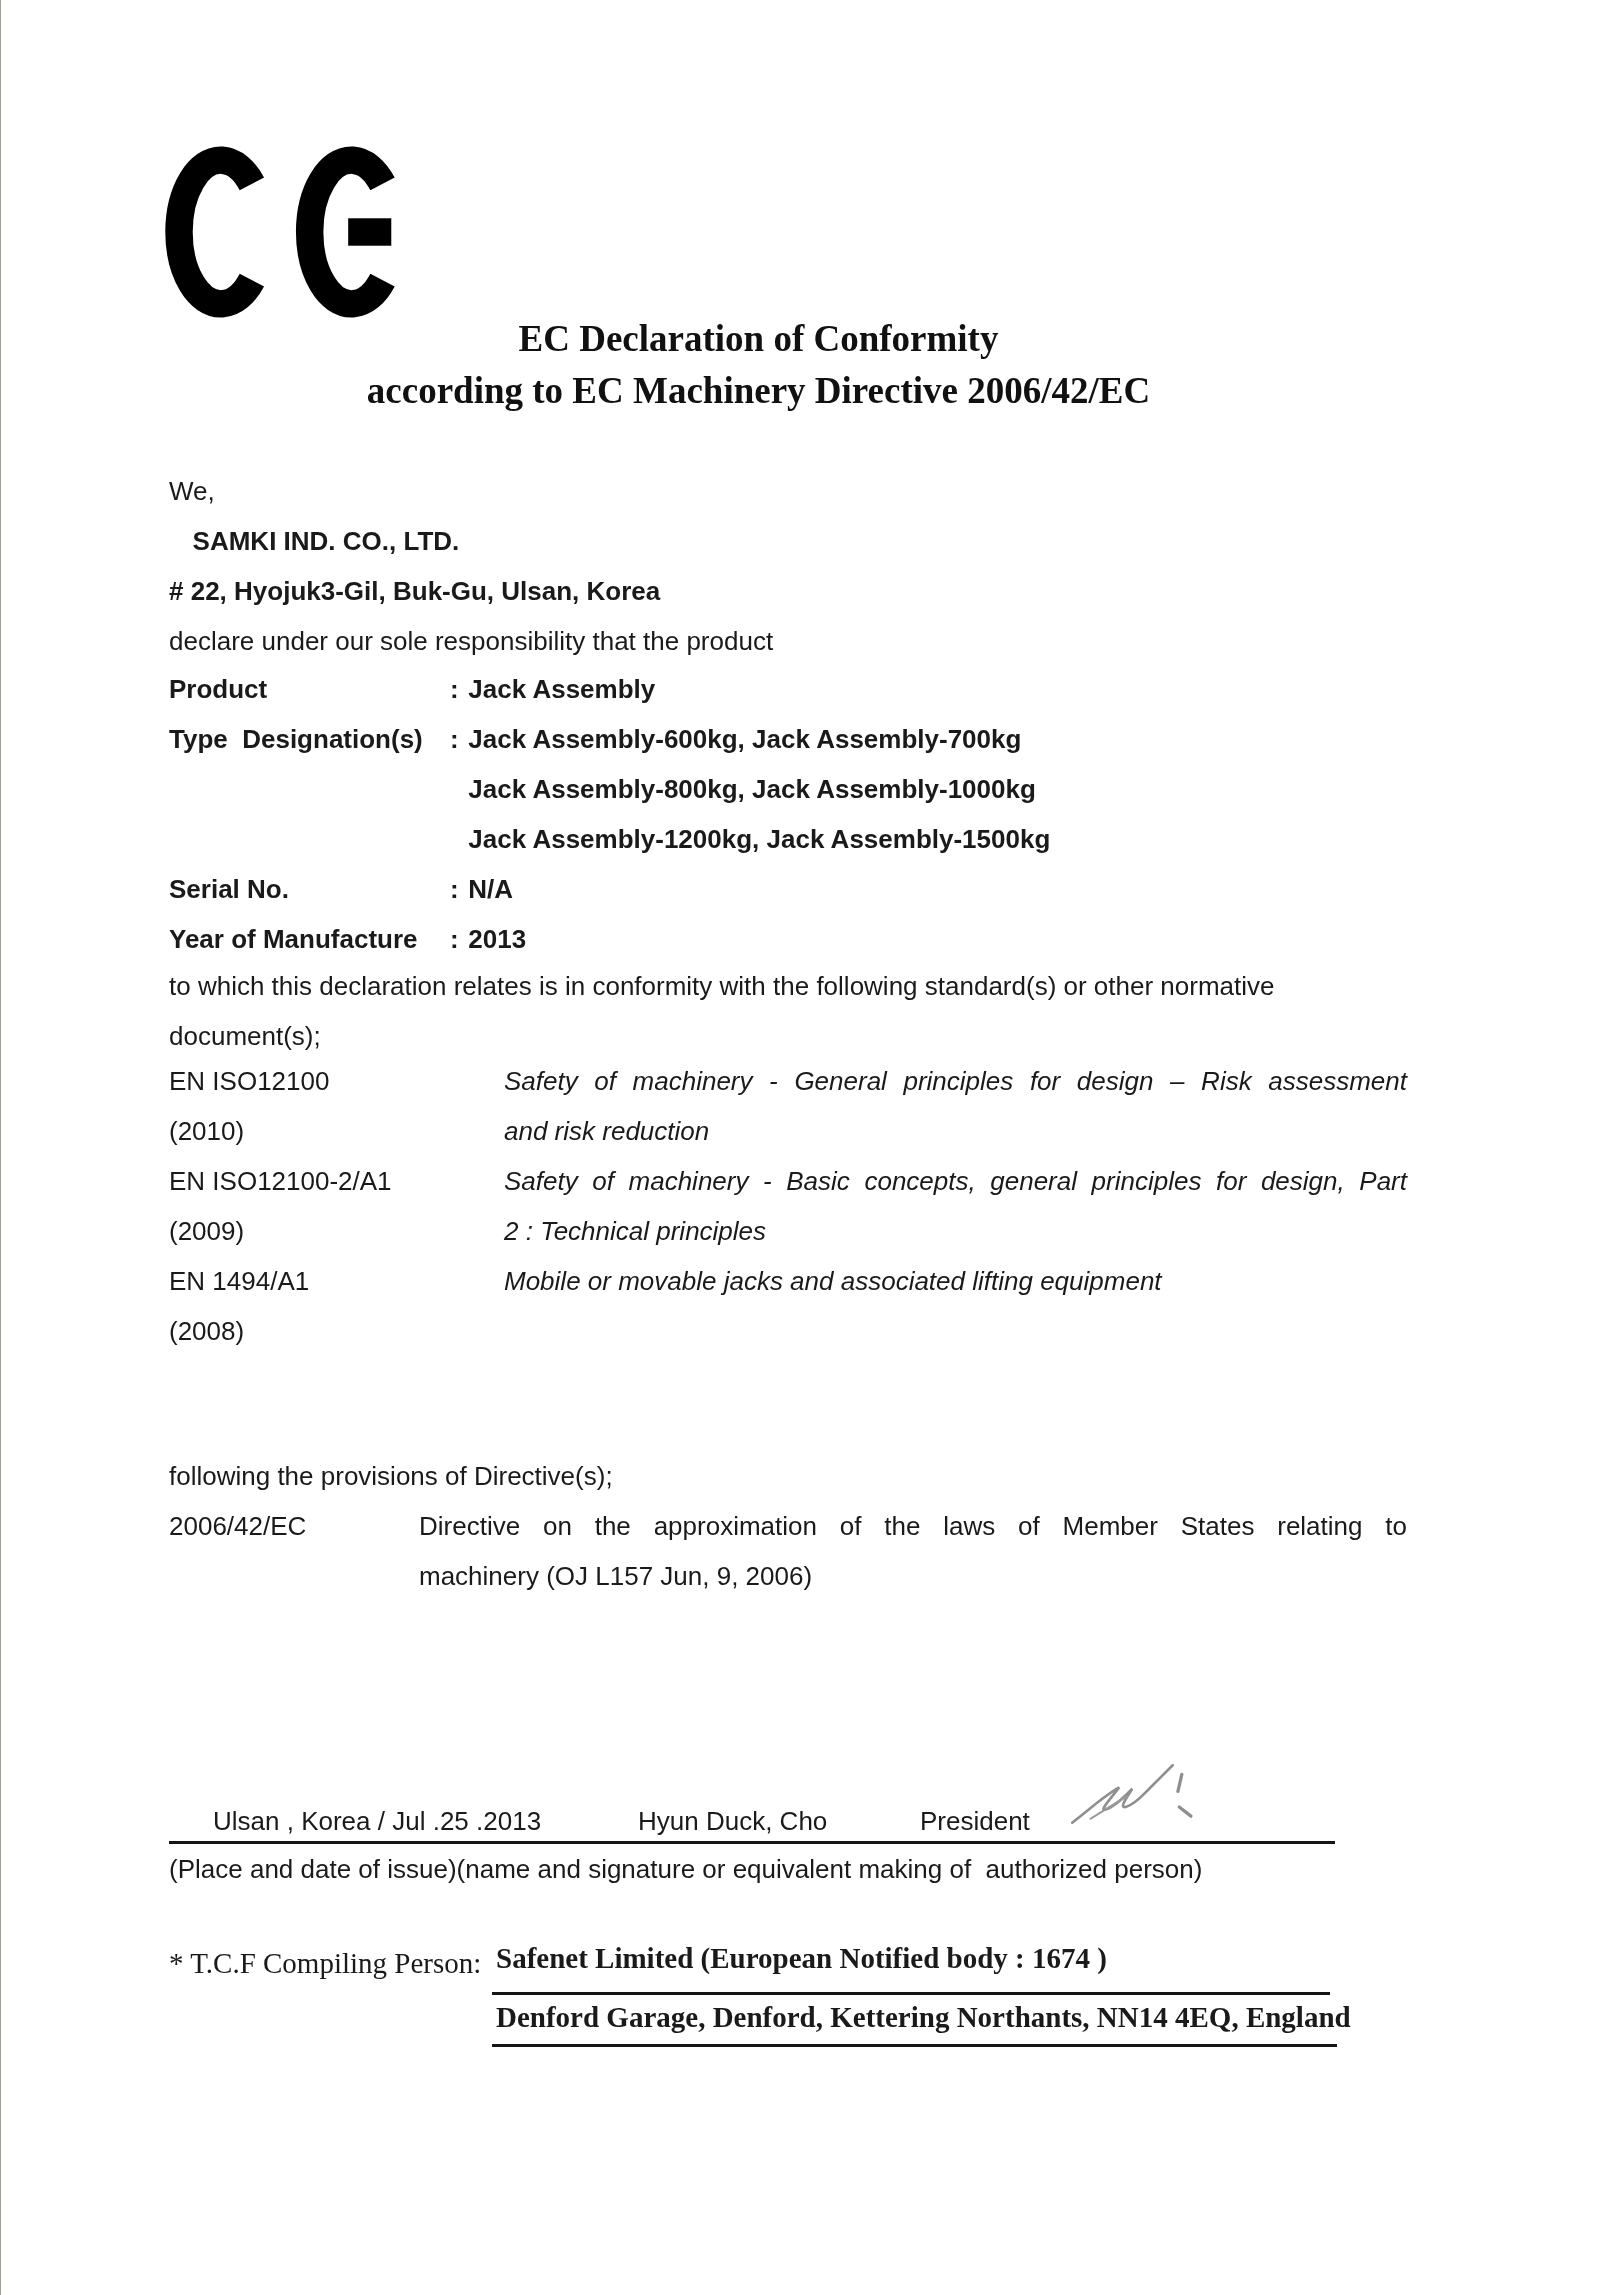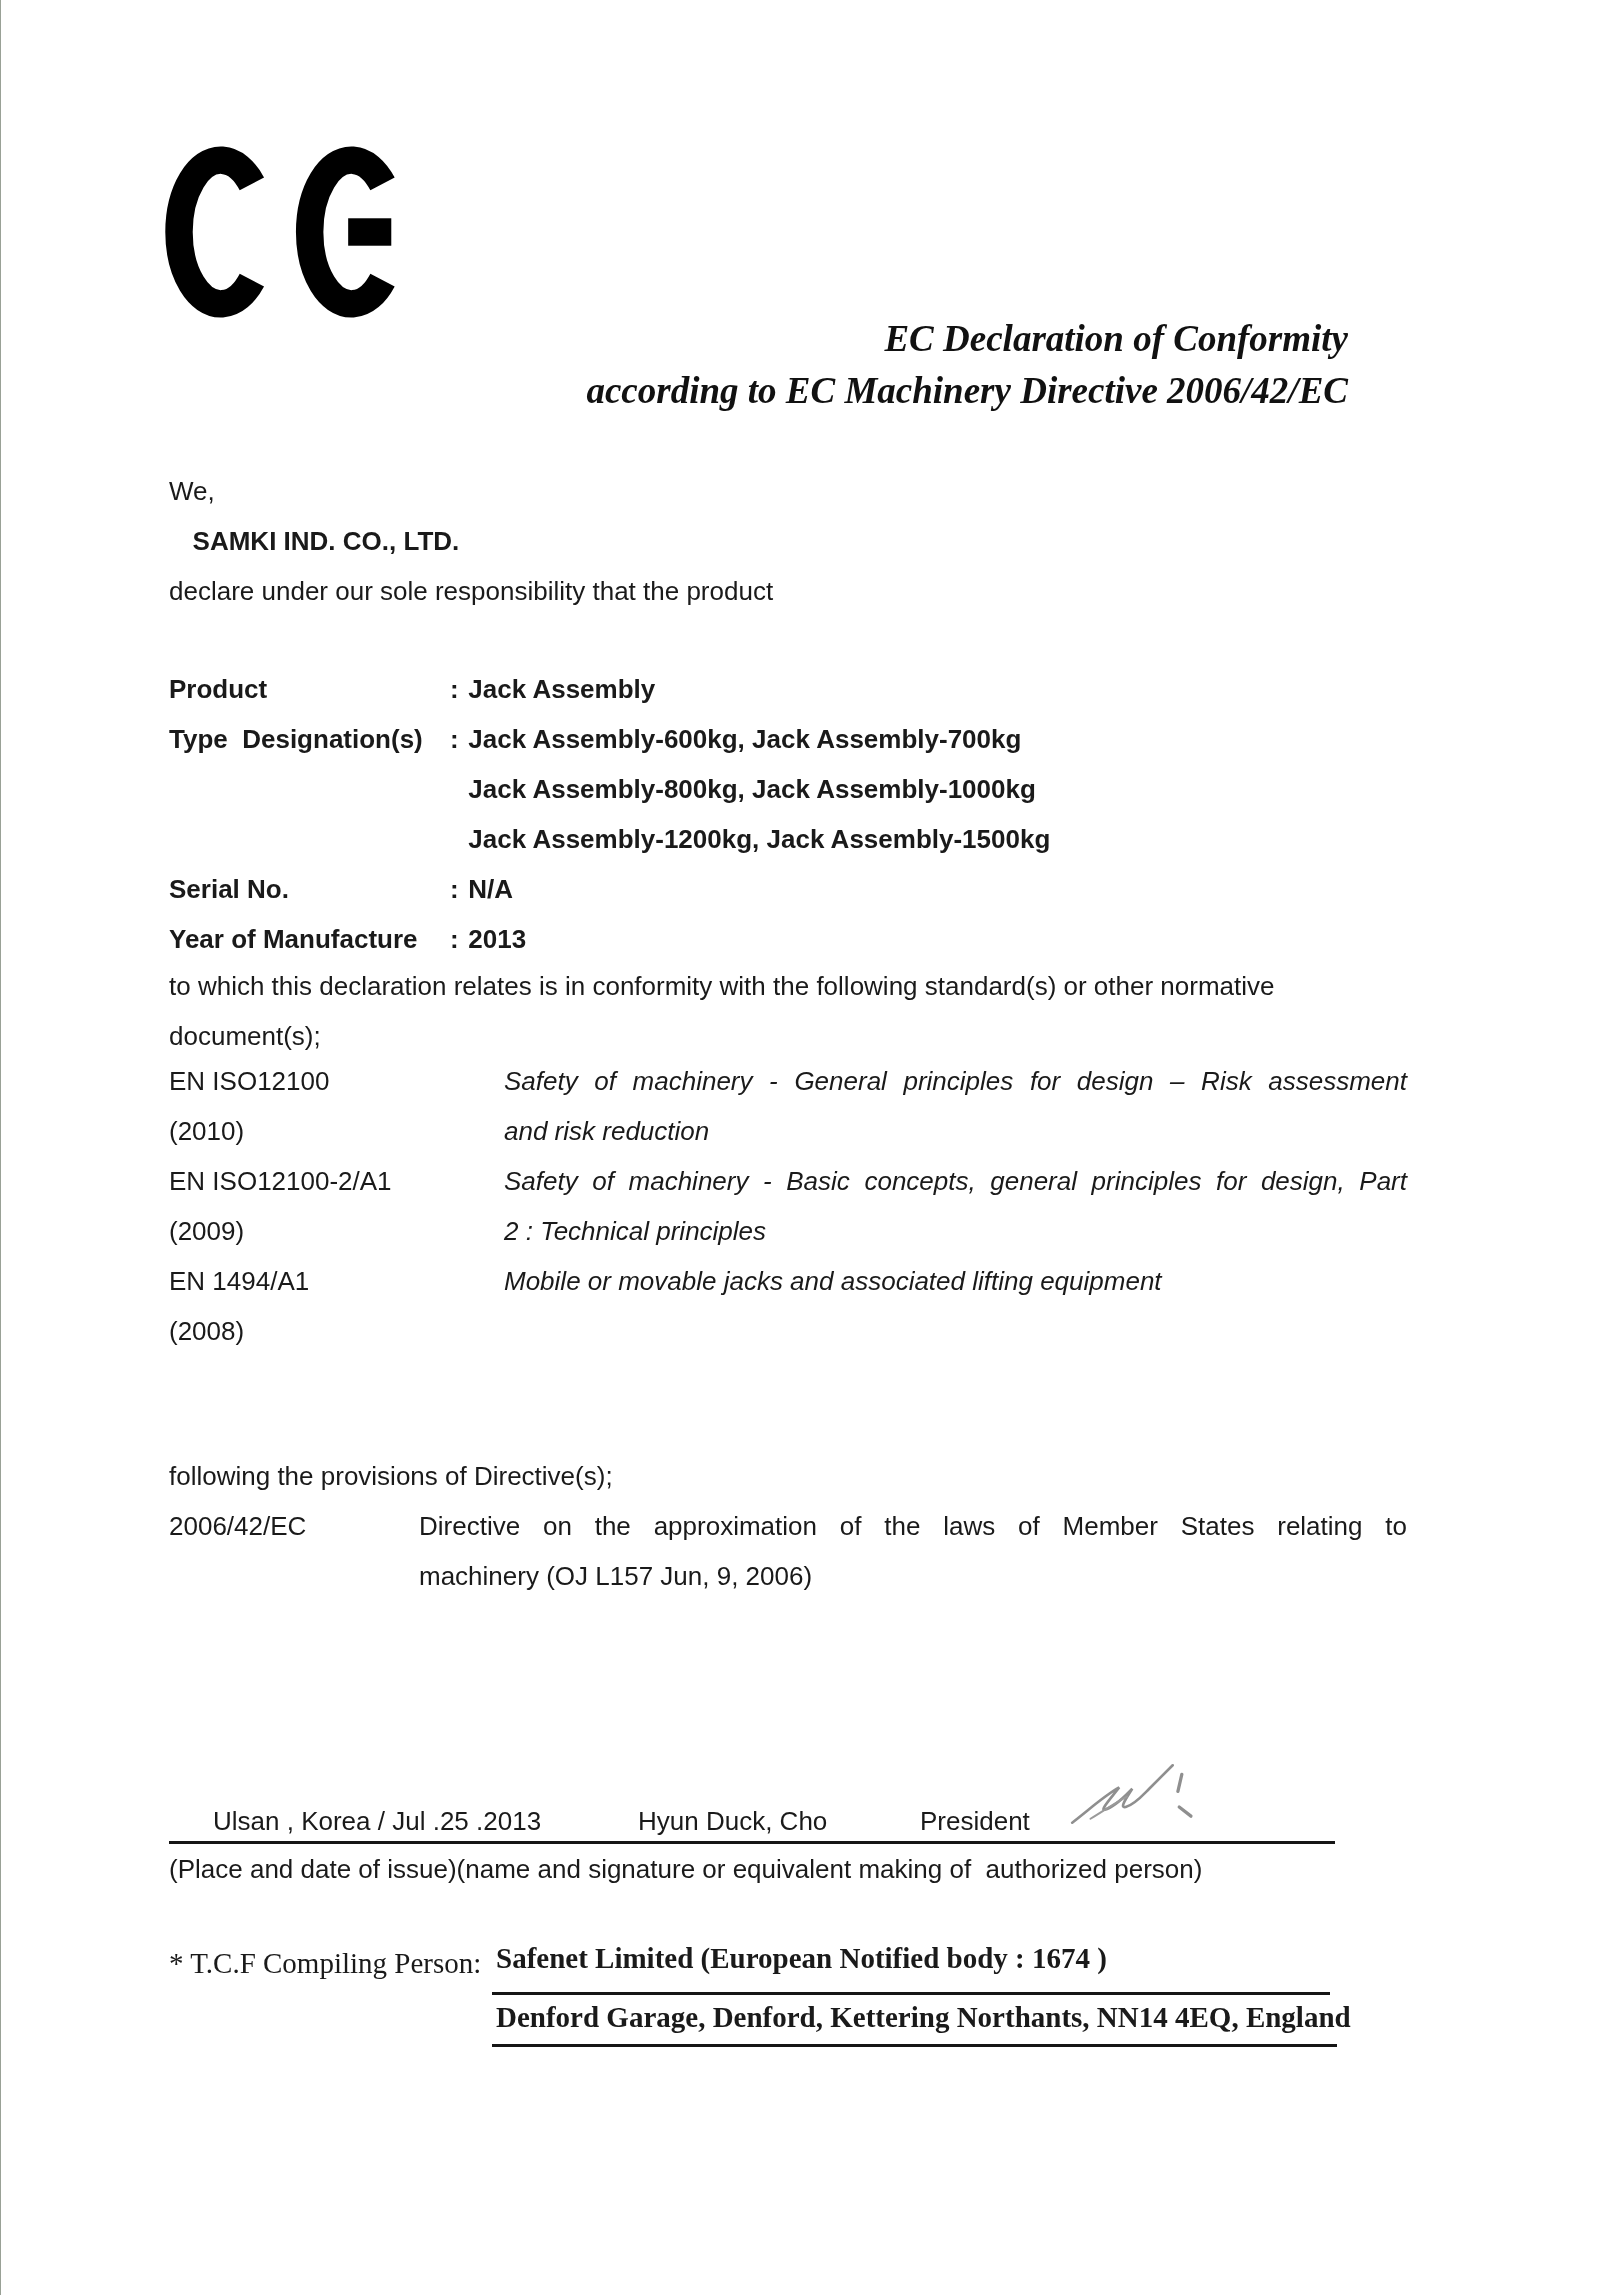--- a/index.html
+++ b/index.html
@@ -11,23 +11,23 @@
     color:#1a1a1a;
     overflow:hidden;
   }
   .edge-left{
     position:absolute;left:0;top:0;width:1.3px;height:2295px;
     background:#46543f;opacity:.55;
   }
   .ce-logo{position:absolute;left:162px;top:145px;}
   .doc-title{
     position:absolute;left:169px;top:313px;width:1179px;
-    text-align:right;
+    text-align:center;
     font-family:"Liberation Serif",serif;font-weight:bold;
-    font-size:37px;line-height:52px;color:#111;font-style:italic;
+    font-size:37px;line-height:52px;color:#111;
   }
   .intro{position:absolute;left:169px;top:466px;font-size:26px;line-height:50px;}
   .iline{display:flex;flex-direction:column;}
   .company{font-weight:bold;margin-left:23.6px;}
   .b{font-weight:bold;}
   .product{position:absolute;left:169px;top:664px;font-size:26px;line-height:50px;font-weight:bold;}
   .prow{display:flex;}
   .plabel{width:281px;flex:none;white-space:pre;}
   .psep{width:18.3px;flex:none;}
   .conformity{position:absolute;left:169px;top:961px;font-size:26px;line-height:50px;}
@@ -82,20 +82,21 @@
   <div class="doc-title">
     <div>EC Declaration of Conformity</div>
     <div>according to EC Machinery Directive 2006/42/EC</div>
   </div>
 
   <div class="intro">
     <div class="iline">
       <span>We,</span>
       <span class="company">SAMKI IND. CO., LTD.</span>
     </div>
+    <div class="b"># 22, Hyojuk3-Gil, Buk-Gu, Ulsan, Korea</div>
     <div>declare under our sole responsibility that the product</div>
   </div>
 
   <div class="product">
     <div class="prow">
       <span class="plabel">Product</span>
       <span class="psep">:</span>
       <span>Jack Assembly</span>
     </div>
     <div class="prow">

